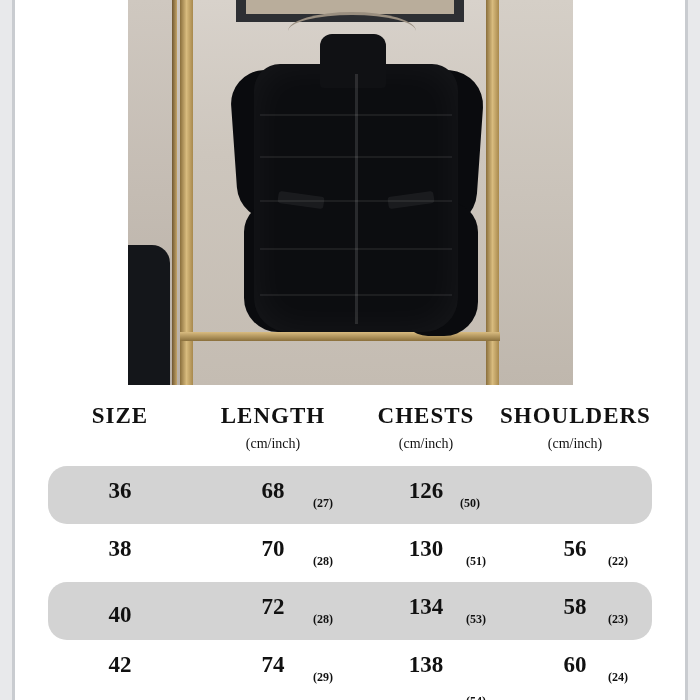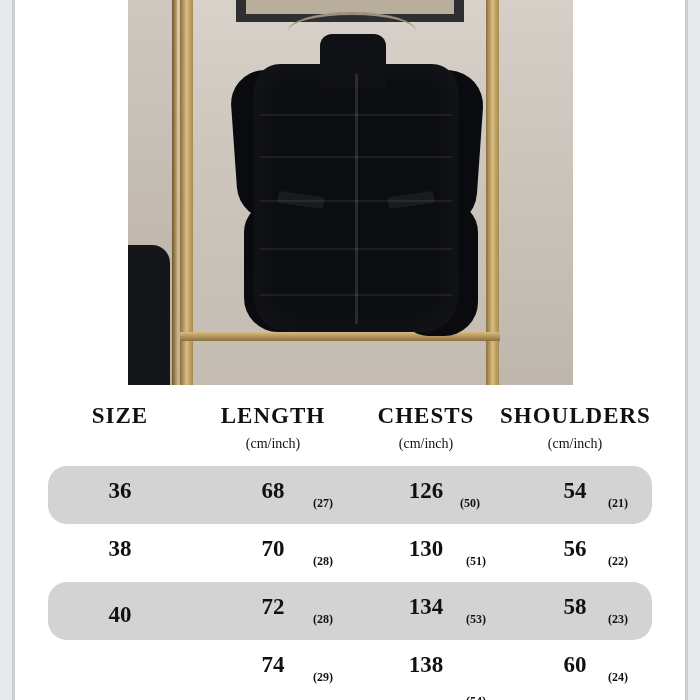--- a/index.html
+++ b/index.html
@@ -349,24 +349,20 @@
         <span class="val">36</span>
       </div>
       <div class="cell c-len" style="top:12px;">
         <span class="val">68</span>
         <span class="inch" style="left:115px;top:18px;">(27)</span>
       </div>
       <div class="cell c-chest" style="top:12px;">
         <span class="val">126</span>
         <span class="inch" style="left:104px;top:18px;">(50)</span>
       </div>
-      <div class="cell c-shld" style="top:12px;">
-        <span class="val">54</span>
-        <span class="inch" style="left:108px;top:18px;">(21)</span>
-      </div>
     </div>
 
     <div class="row">
       <div class="cell c-size" style="top:12px;">
         <span class="val">38</span>
       </div>
       <div class="cell c-len" style="top:12px;">
         <span class="val">70</span>
         <span class="inch" style="left:115px;top:18px;">(28)</span>
       </div>
@@ -392,20 +388,23 @@
         <span class="val">134</span>
         <span class="inch" style="left:110px;top:18px;">(53)</span>
       </div>
       <div class="cell c-shld" style="top:12px;">
         <span class="val">58</span>
         <span class="inch" style="left:108px;top:18px;">(23)</span>
       </div>
     </div>
 
     <div class="row">
+      <div class="cell c-size" style="top:12px;">
+        <span class="val">42</span>
+      </div>
       <div class="cell c-len" style="top:12px;">
         <span class="val">74</span>
         <span class="inch" style="left:115px;top:18px;">(29)</span>
       </div>
       <div class="cell c-chest" style="top:12px;">
         <span class="val">138</span>
         <span class="inch" style="left:110px;top:18px;margin-top:24px;">(54)</span>
       </div>
       <div class="cell c-shld" style="top:12px;">
         <span class="val">60</span>

